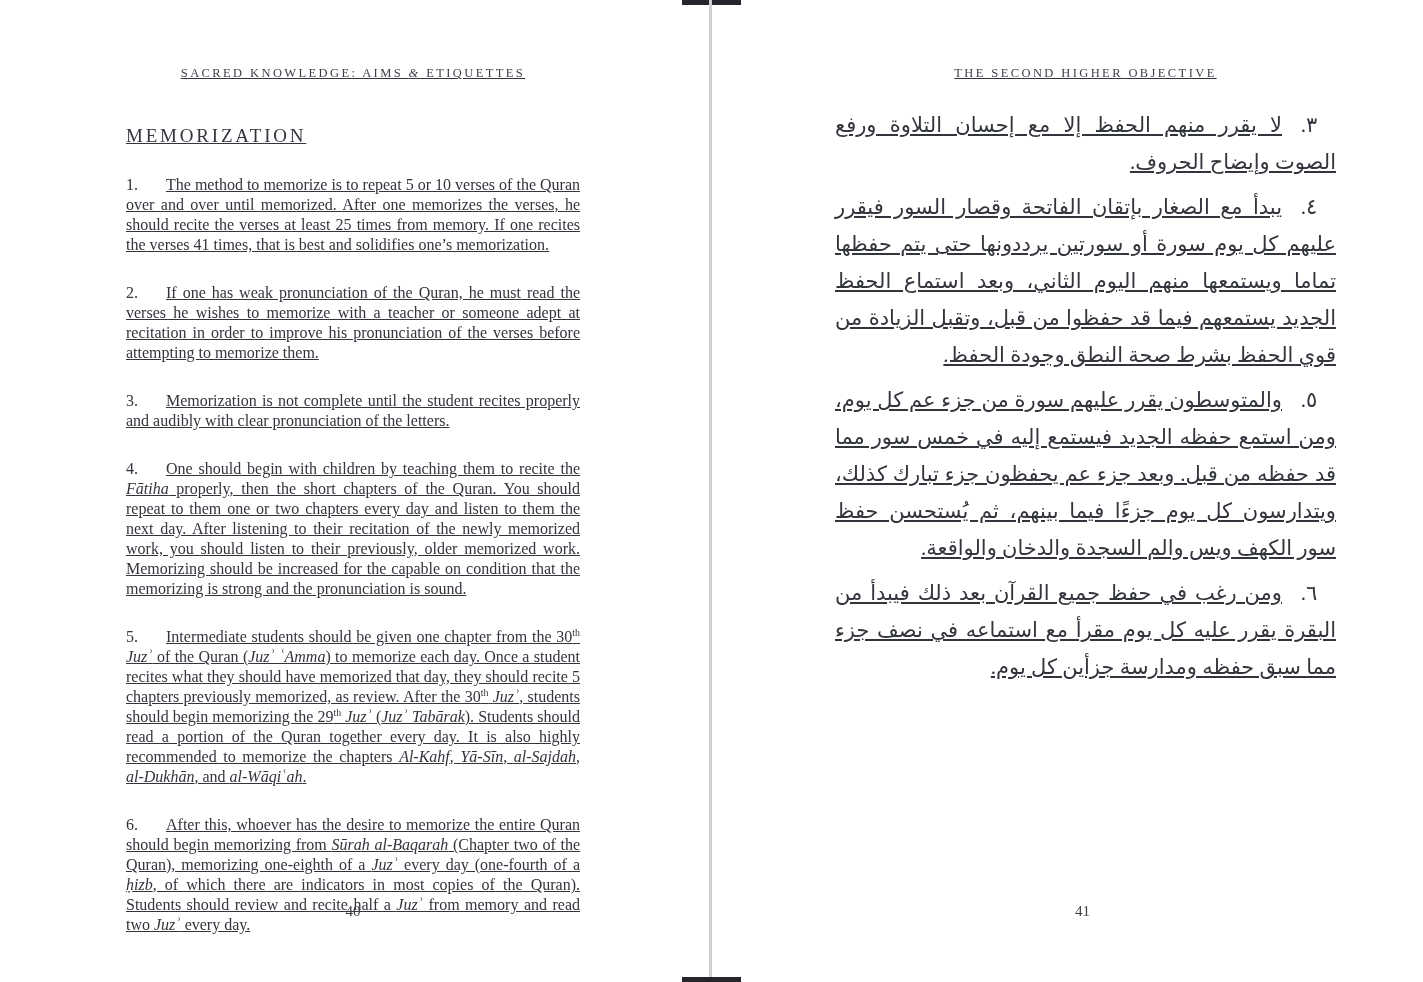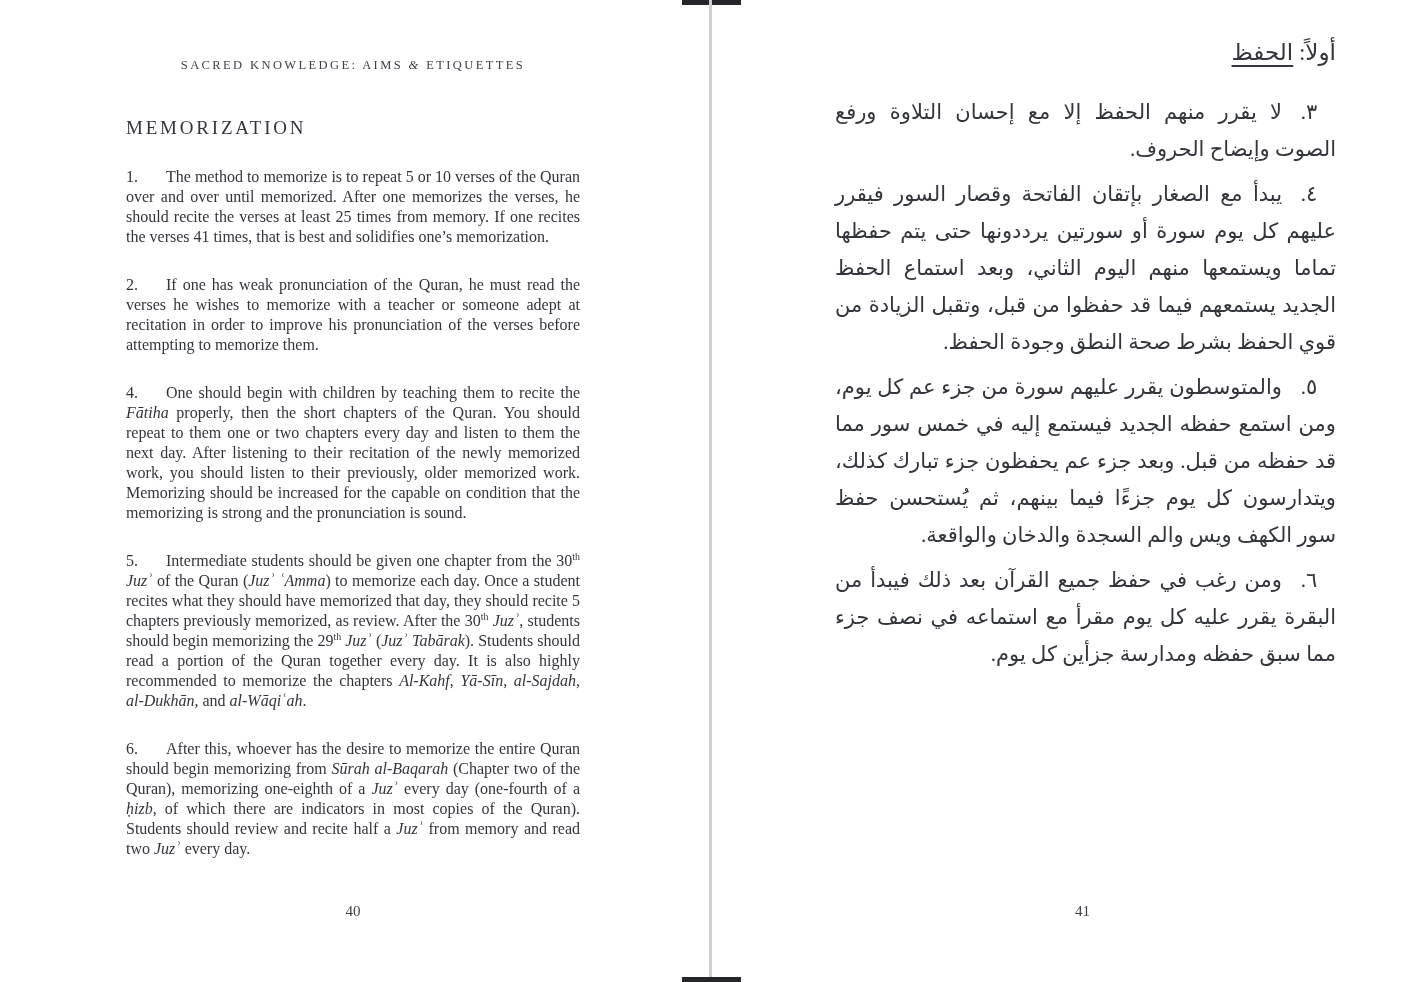--- a/index.html
+++ b/index.html
@@ -4,21 +4,21 @@
 <style>
   html, body { margin:0; padding:0; }
   body {
     width:1423px; height:982px;
     background:#ffffff;
     font-family:"Liberation Serif","DejaVu Sans",serif;
     color:#32353c;
     position:relative;
     overflow:hidden;
   }
-  .page-content { position:absolute; top:0; }
+  .page-content { position:absolute; top:8px;text-decoration:underline; }
   .content-left  { left:126px; width:454px; }
   .content-right { left:835px; width:501px; }
 
   .running-head {
     margin-top:58px;
     text-align:center;
     font-size:12.5px;
     letter-spacing:2.4px;
     color:#3c3f47;
     white-space:nowrap;
@@ -94,29 +94,30 @@
 <div class="gutter-mark top"></div>
 <div class="gutter-line"></div>
 <div class="gutter-mark bottom"></div>
 
 <div class="page-content content-left">
   <div class="running-head"><span>SACRED KNOWLEDGE: AIMS </span><i>&amp;</i><span> ETIQUETTES</span></div>
   <h2 class="section-heading">MEMORIZATION</h2>
   <div class="paras-en">
       <p class="para"><span class="num">1.</span><span><span>The method to memorize is to repeat 5 or 10 verses of the Quran over and over until memorized. After one memorizes the verses, he should recite the verses at least 25 times from memory. If one recites the verses 41 times, that is best and solidifies one’s memorization.</span></span></p>
       <p class="para"><span class="num">2.</span><span><span>If one has weak pronunciation of the Quran, he must read the verses he wishes to memorize with a teacher or someone adept at recitation in order to improve his pronunciation of the verses before attempting to memorize them.</span></span></p>
+      <p class="para"><span class="num">3.</span><span><span>Memorization is not complete until the student recites properly and audibly with clear pronunciation of the letters.</span></span></p>
       <p class="para"><span class="num">4.</span><span><span>One should begin with children by teaching them to recite the </span><i>Fātiha</i><span> properly, then the short chapters of the Quran. You should repeat to them one or two chapters every day and listen to them the next day. After listening to their recitation of the newly memorized work, you should listen to their previously, older memorized work. Memorizing should be increased for the capable on condition that the memorizing is strong and the pronunciation is sound.</span></span></p>
       <p class="para"><span class="num">5.</span><span><span>Intermediate students should be given one chapter from the 30</span><sup>th</sup><span> </span><i>Juzʾ</i><span> of the Quran (</span><i>Juzʾ ʿAmma</i><span>) to memorize each day. Once a student recites what they should have memorized that day, they should recite 5 chapters previously memorized, as review. After the 30</span><sup>th</sup><span> </span><i>Juzʾ</i><span>, students should begin memorizing the 29</span><sup>th</sup><span> </span><i>Juzʾ</i><span> (</span><i>Juzʾ Tabārak</i><span>). Students should read a portion of the Quran together every day. It is also highly recommended to memorize the chapters </span><i>Al-Kahf</i><span>, </span><i>Yā-Sīn</i><span>, </span><i>al-Sajdah</i><span>, </span><i>al-Dukhān</i><span>, and </span><i>al-Wāqiʿah</i><span>.</span></span></p>
       <p class="para"><span class="num">6.</span><span><span>After this, whoever has the desire to memorize the entire Quran should begin memorizing from </span><i>Sūrah al-Baqarah</i><span> (Chapter two of the Quran), memorizing one-eighth of a </span><i>Juzʾ</i><span> every day (one-fourth of a </span><i>ḥizb</i><span>, of which there are indicators in most copies of the Quran). Students should review and recite half a </span><i>Juzʾ</i><span> from memory and read two </span><i>Juzʾ</i><span> every day.</span></span></p>
     </div>
 </div>
 <div class="page-number pagenum-left">40</div>
 
 <div class="page-content content-right">
-  <h2 class="arabic-heading"><span>أولاً: </span><span class="u">الحفظ</span></h2>
+  <div class="running-head">THE SECOND HIGHER OBJECTIVE</div>
   <div class="paras-ar">
       <p class="para"><span class="num">٣.</span><span>لا يقرر منهم الحفظ إلا مع إحسان التلاوة ورفع الصوت وإيضاح الحروف.</span></p>
       <p class="para"><span class="num">٤.</span><span>يبدأ مع الصغار بإتقان الفاتحة وقصار السور فيقرر عليهم كل يوم سورة أو سورتين يرددونها حتى يتم حفظها تماما ويستمعها منهم اليوم الثاني، وبعد استماع الحفظ الجديد يستمعهم فيما قد حفظوا من قبل، وتقبل الزيادة من قوي الحفظ بشرط صحة النطق وجودة الحفظ.</span></p>
       <p class="para"><span class="num">٥.</span><span>والمتوسطون يقرر عليهم سورة من جزء عم كل يوم، ومن استمع حفظه الجديد فيستمع إليه في خمس سور مما قد حفظه من قبل. وبعد جزء عم يحفظون جزء تبارك كذلك، ويتدارسون كل يوم جزءًا فيما بينهم، ثم يُستحسن حفظ سور الكهف ويس والم السجدة والدخان والواقعة.</span></p>
       <p class="para"><span class="num">٦.</span><span>ومن رغب في حفظ جميع القرآن بعد ذلك فيبدأ من البقرة يقرر عليه كل يوم مقرأ مع استماعه في نصف جزء مما سبق حفظه ومدارسة جزأين كل يوم.</span></p>
     </div>
 </div>
 <div class="page-number pagenum-right">41</div>
 
 </body></html>

